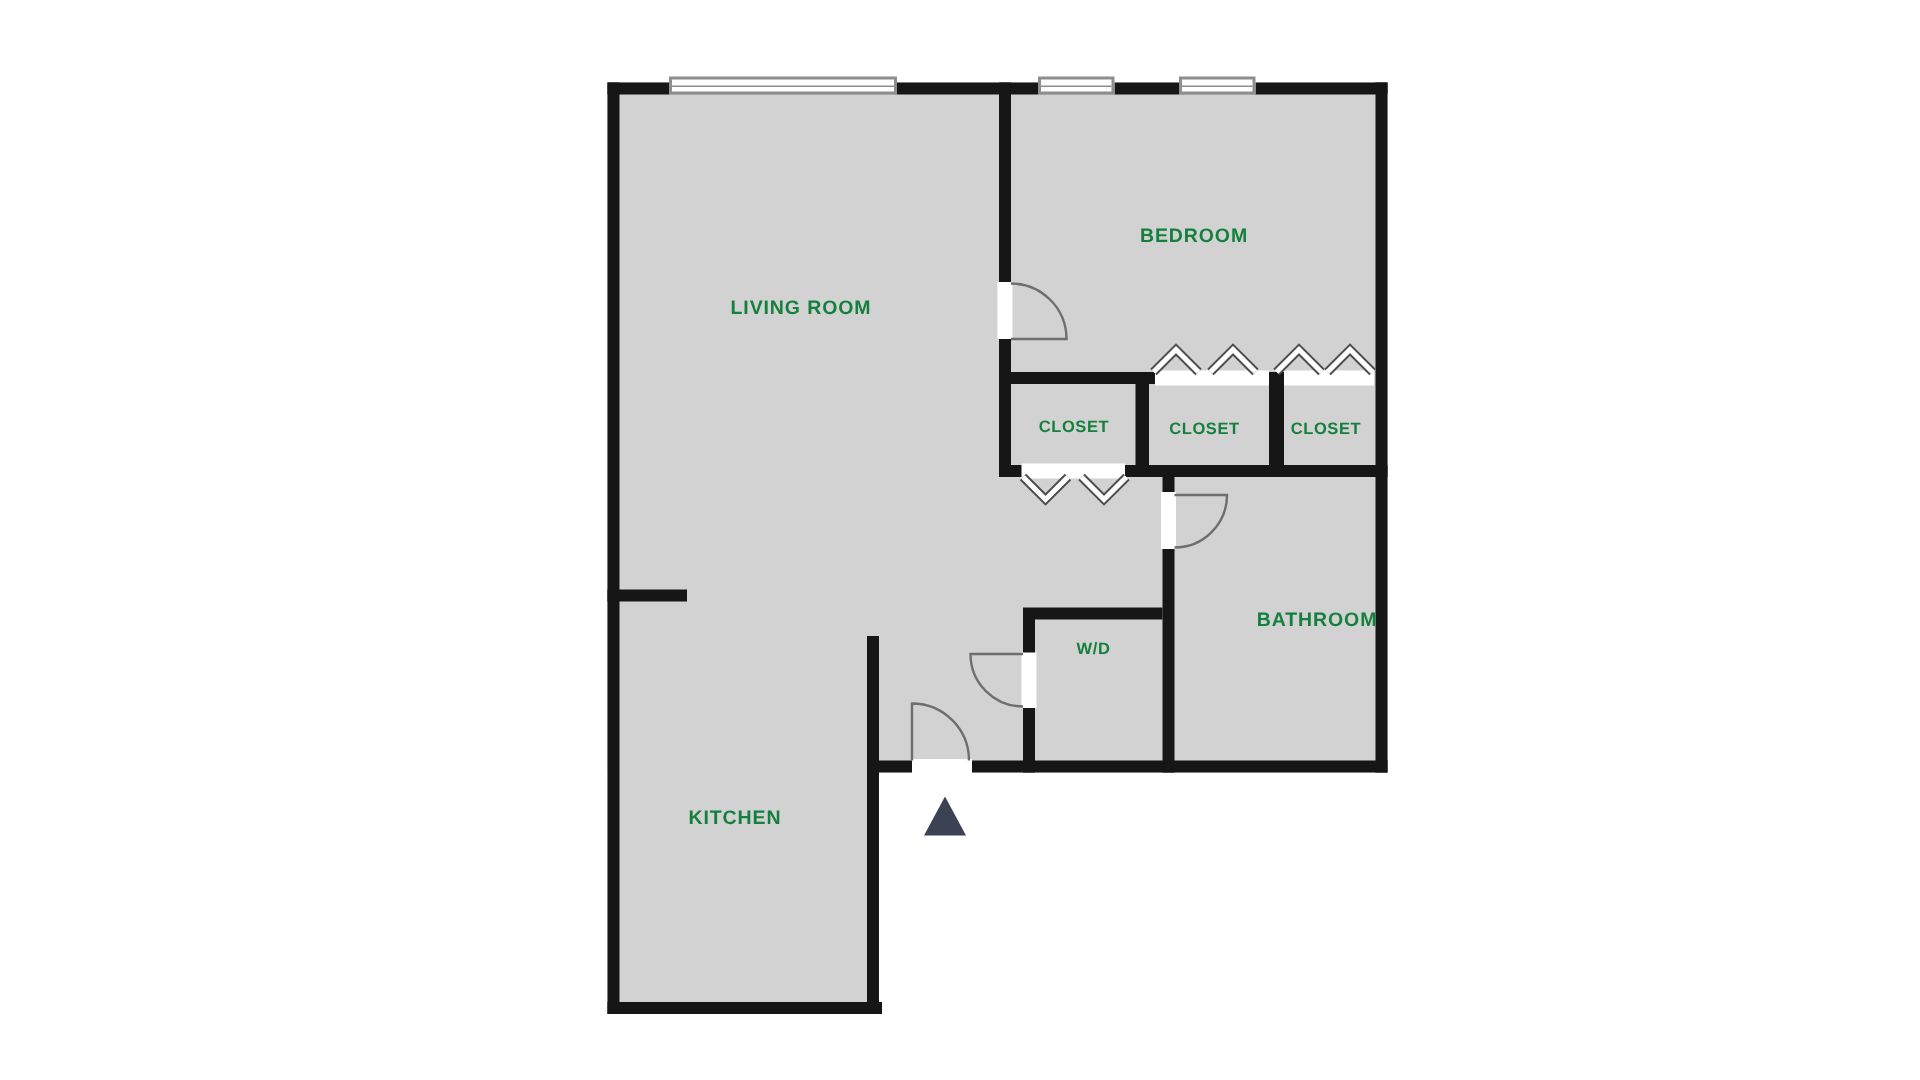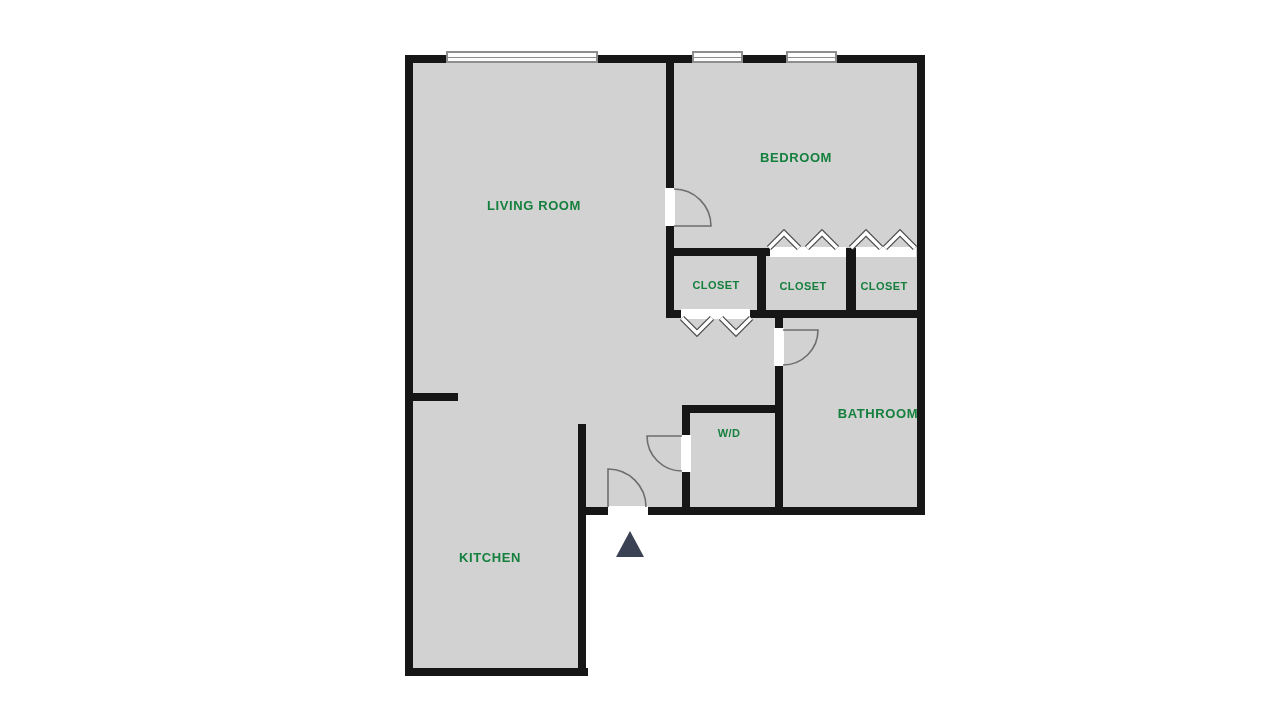--- a/index.html
+++ b/index.html
@@ -159,15 +159,15 @@
     <polygon points="630,531 644,557 616,557" fill="#3b4254"></polygon>
   </svg>
 
   <div class="room-label" style="left:534px; top:205px;">LIVING ROOM</div>
   <div class="room-label" style="left:796px; top:157px;">BEDROOM</div>
   <div class="room-label small" style="left:716px; top:285px;">CLOSET</div>
   <div class="room-label small" style="left:803px; top:286px;">CLOSET</div>
   <div class="room-label small" style="left:884px; top:286px;">CLOSET</div>
   <div class="room-label" style="left:878px; top:413px;">BATHROOM</div>
   <div class="room-label small" style="left:729px; top:433px;">W/D</div>
-  <div class="room-label" style="left:490px; top:545px;margin-top:12px;">KITCHEN</div>
+  <div class="room-label" style="left:490px; top:545px;">KITCHEN</div>
 
 </div>
 
 </body></html>

